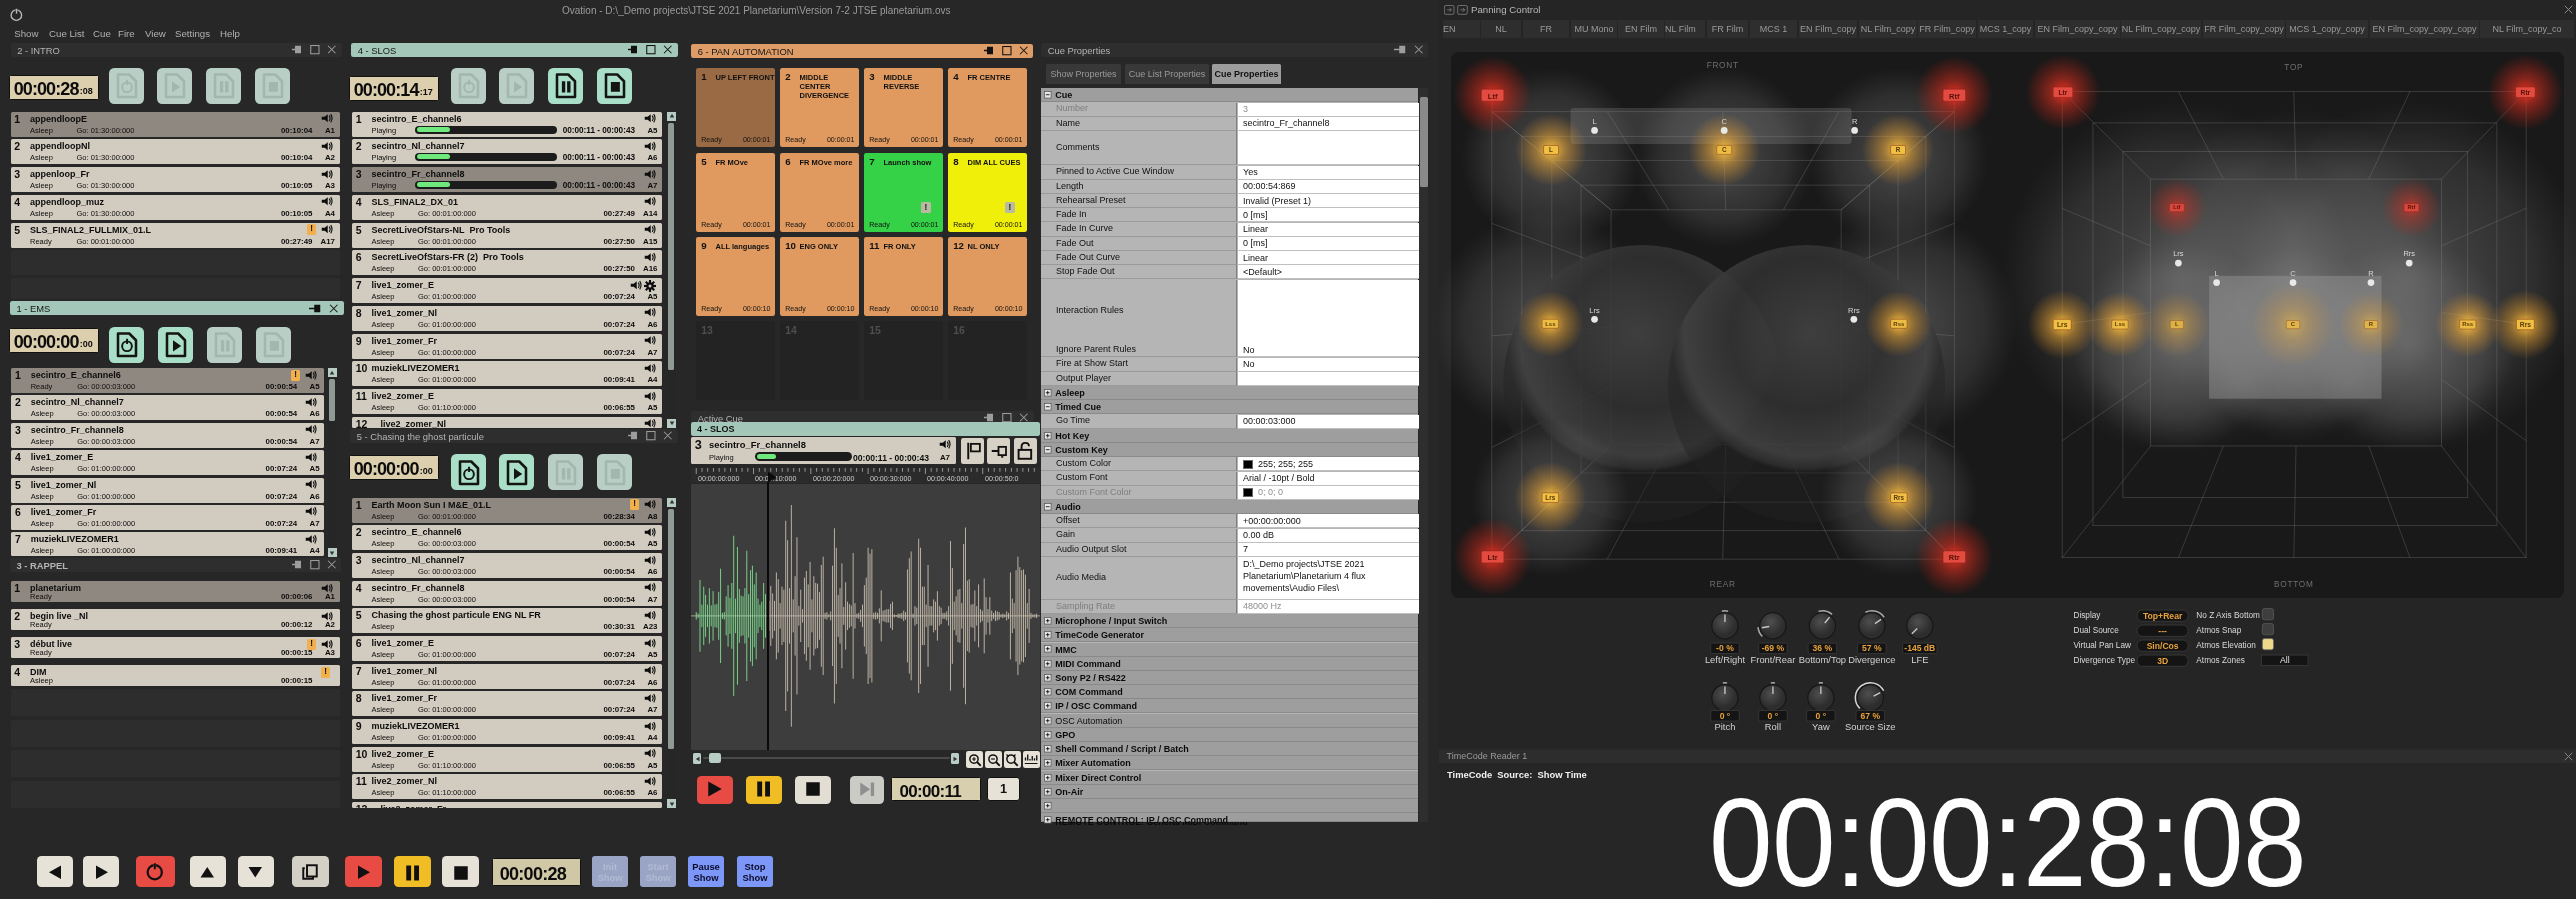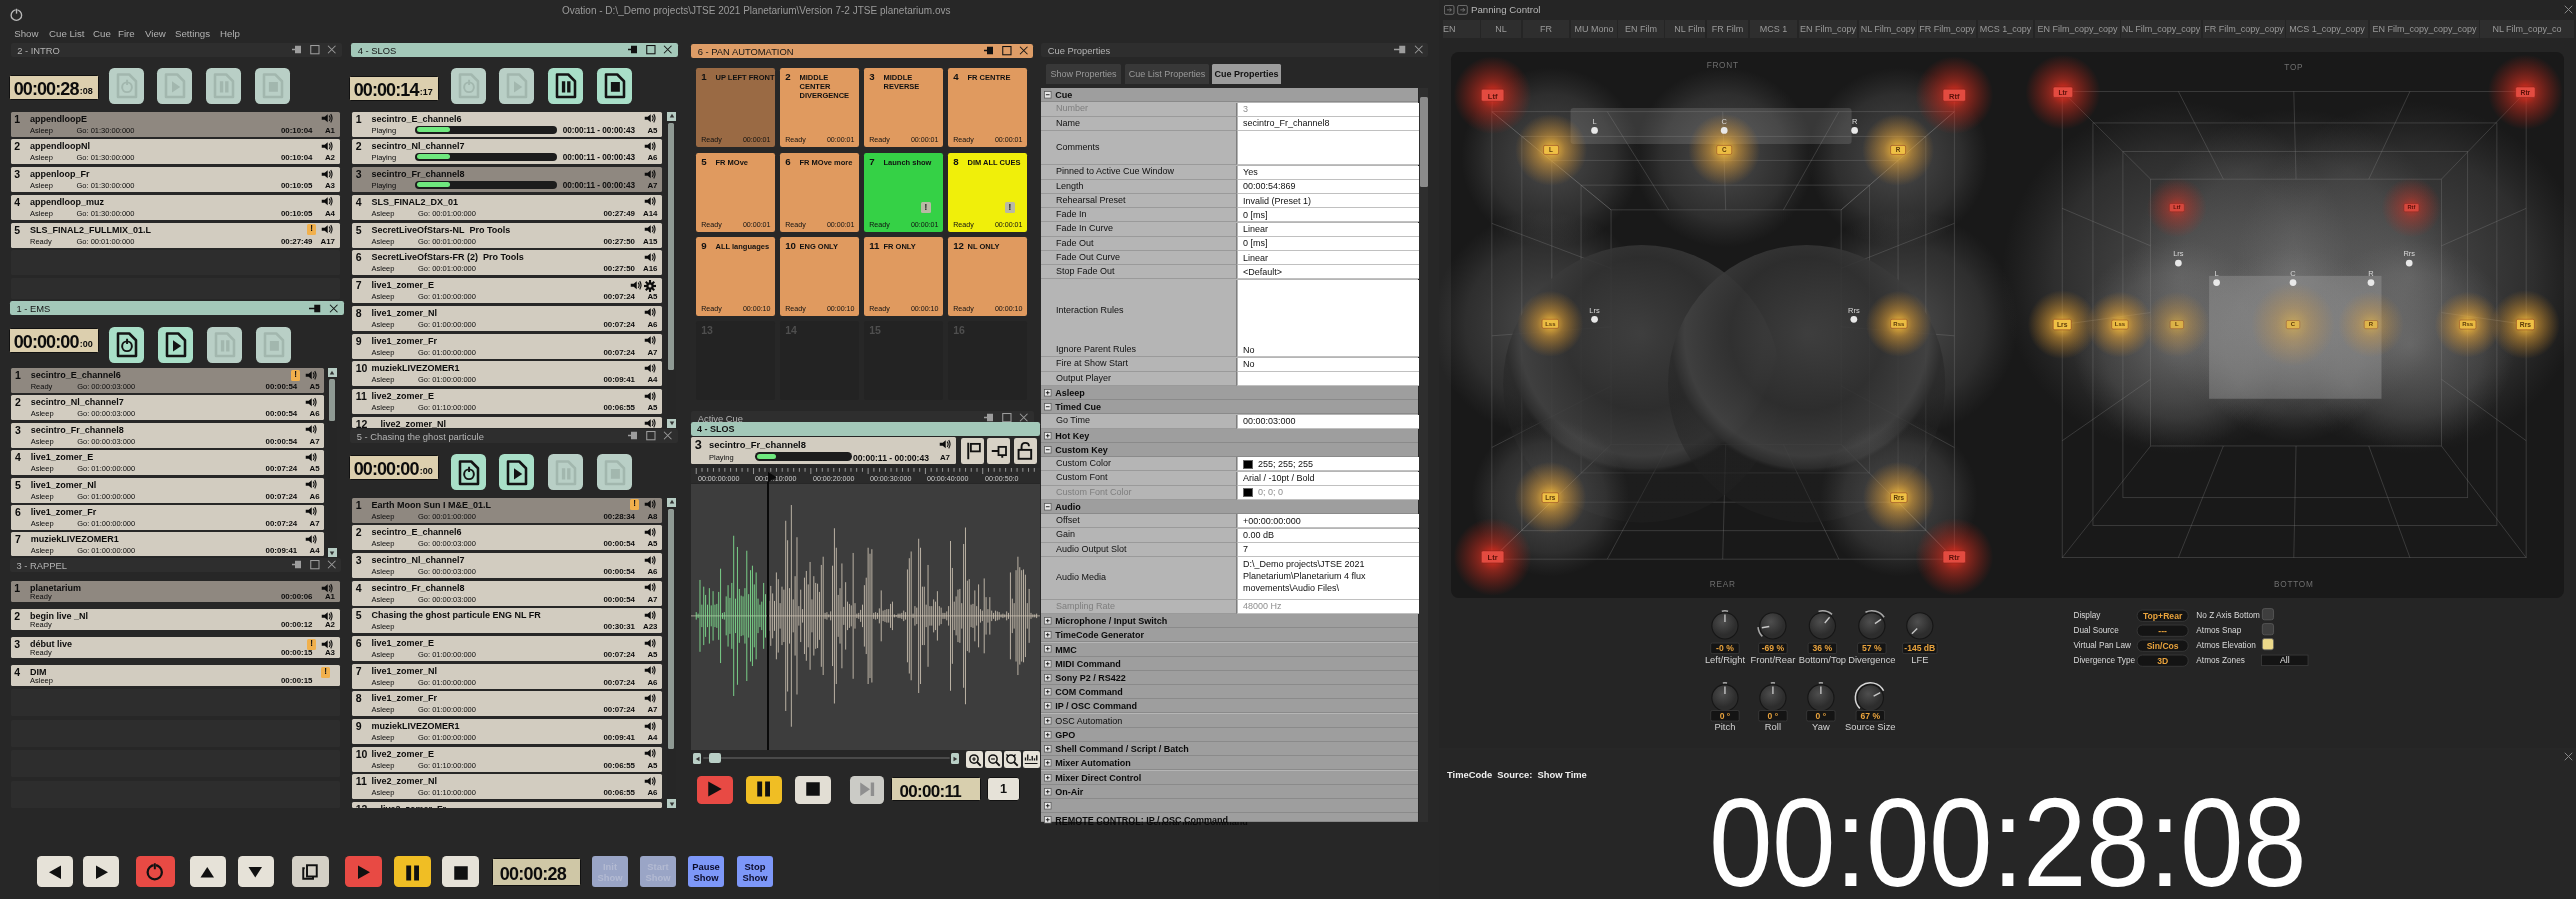--- a/index.html
+++ b/index.html
@@ -271,21 +271,21 @@
       <div class="th" style="top:10.5px;height:42px"></div>
       <div class="ar" style="bottom:0"></div>
     </div>
     <svg class="abs" style="left:329px;top:370px" width="6" height="6" viewBox="0 0 8 8">
       <path d="M1 6 L4 1 L7 6 Z" fill="#333"></path>
     </svg>
     <svg class="abs" style="left:329px;top:550px" width="6" height="6" viewBox="0 0 8 8">
       <path d="M1 2 L4 7 L7 2 Z" fill="#333"></path>
     </svg>
     <div class="titlebar" style="left:9.7px;top:558px;width:331px;height:13.5px">
-      <span class="tt" style="font-weight:normal">3 - RAPPEL</span>
+      <span class="tt" style="font-weight:bold">3 - RAPPEL</span>
     </div>
     <svg class="abs" style="left:292px;top:560px" width="45" height="10.5" viewBox="0 0 60 14">
       <path d="M48 1 L58 11 M58 1 L48 11" stroke="#9d9d9d" stroke-width="1.4" fill="none"></path>
       <rect x="25" y="0.7" width="11" height="11" fill="none" stroke="#9d9d9d" stroke-width="1.4"></rect>
       <rect x="4" y="1" width="8" height="10" fill="#9d9d9d"></rect>
       <rect x="-3" y="5" width="8" height="2" fill="#9d9d9d"></rect>
     </svg>
     <div class="row sel" style="left:10.5px;top:581px;width:329px;height:21px">
       <span class="num">1</span>
       <span class="nm">planetarium</span>
@@ -1304,21 +1304,21 @@
     </svg>
     <div class="abs" style="left:1471px;top:3.7px;font-size:9.7px;color:#b8b8b8">Panning Control</div>
     <svg class="abs" style="left:2564px;top:5.2px" width="9" height="9" viewBox="0 0 12 12">
       <path d="M1 1 L11 11 M11 1 L1 11" stroke="#8a8a8a" stroke-width="1.3"></path>
     </svg>
     <div class="abs" style="left:1443px;top:19.5px;width:37px;height:18px;background:#2e2e2e;color:#9a9a9a;font-size:9px;text-align:left;line-height:18px;white-space:nowrap;overflow:hidden">EN</div>
     <div class="abs" style="left:1481px;top:19.5px;width:40px;height:18px;background:#2e2e2e;color:#9a9a9a;font-size:9px;text-align:center;line-height:18px;white-space:nowrap;overflow:hidden">NL</div>
     <div class="abs" style="left:1523px;top:19.5px;width:46px;height:18px;background:#2e2e2e;color:#9a9a9a;font-size:9px;text-align:center;line-height:18px;white-space:nowrap;overflow:hidden">FR</div>
     <div class="abs" style="left:1571px;top:19.5px;width:46px;height:18px;background:#2e2e2e;color:#9a9a9a;font-size:9px;text-align:center;line-height:18px;white-space:nowrap;overflow:hidden">MU Mono</div>
     <div class="abs" style="left:1618px;top:19.5px;width:46px;height:18px;background:#2e2e2e;color:#9a9a9a;font-size:9px;text-align:center;line-height:18px;white-space:nowrap;overflow:hidden">EN Film</div>
-    <div class="abs" style="left:1665px;top:19.5px;width:40px;height:18px;background:#2e2e2e;color:#9a9a9a;font-size:9px;text-align:right;line-height:18px;white-space:nowrap;overflow:hidden">NL Film</div>
+    <div class="abs" style="left:1665px;top:19.5px;width:40px;height:18px;background:#2e2e2e;color:#9a9a9a;font-size:9px;text-align:left;line-height:18px;white-space:nowrap;overflow:hidden">NL Film</div>
     <div class="abs" style="left:1707px;top:19.5px;width:41px;height:18px;background:#2e2e2e;color:#9a9a9a;font-size:9px;text-align:center;line-height:18px;white-space:nowrap;overflow:hidden">FR Film</div>
     <div class="abs" style="left:1750px;top:19.5px;width:47px;height:18px;background:#2e2e2e;color:#9a9a9a;font-size:9px;text-align:center;line-height:18px;white-space:nowrap;overflow:hidden">MCS 1</div>
     <div class="abs" style="left:1799px;top:19.5px;width:58px;height:18px;background:#2e2e2e;color:#9a9a9a;font-size:9px;text-align:center;line-height:18px;white-space:nowrap;overflow:hidden">EN Film_copy</div>
     <div class="abs" style="left:1859px;top:19.5px;width:58px;height:18px;background:#2e2e2e;color:#9a9a9a;font-size:9px;text-align:center;line-height:18px;white-space:nowrap;overflow:hidden">NL Film_copy</div>
     <div class="abs" style="left:1918px;top:19.5px;width:58px;height:18px;background:#2e2e2e;color:#9a9a9a;font-size:9px;text-align:center;line-height:18px;white-space:nowrap;overflow:hidden">FR Film_copy</div>
     <div class="abs" style="left:1978px;top:19.5px;width:55px;height:18px;background:#2e2e2e;color:#9a9a9a;font-size:9px;text-align:center;line-height:18px;white-space:nowrap;overflow:hidden">MCS 1_copy</div>
     <div class="abs" style="left:2035px;top:19.5px;width:85px;height:18px;background:#2e2e2e;color:#9a9a9a;font-size:9px;text-align:center;line-height:18px;white-space:nowrap;overflow:hidden">EN Film_copy_copy</div>
     <div class="abs" style="left:2121px;top:19.5px;width:80px;height:18px;background:#2e2e2e;color:#9a9a9a;font-size:9px;text-align:center;line-height:18px;white-space:nowrap;overflow:hidden">NL Film_copy_copy</div>
     <div class="abs" style="left:2203px;top:19.5px;width:82px;height:18px;background:#2e2e2e;color:#9a9a9a;font-size:9px;text-align:center;line-height:18px;white-space:nowrap;overflow:hidden">FR Film_copy_copy</div>
     <div class="abs" style="left:2286px;top:19.5px;width:82px;height:18px;background:#2e2e2e;color:#9a9a9a;font-size:9px;text-align:center;line-height:18px;white-space:nowrap;overflow:hidden">MCS 1_copy_copy</div>
@@ -1586,18 +1586,21 @@
       <rect x="1098" y="752" width="15" height="15" rx="3" fill="#3e3e3e" stroke="#5e5e5e"></rect>
       <text x="1010" y="784" fill="#dadada" font-size="11">Atmos Snap</text>
       <rect x="1098" y="772" width="15" height="15" rx="3" fill="#3e3e3e" stroke="#5e5e5e"></rect>
       <text x="1010" y="804" fill="#dadada" font-size="11">Atmos Elevation</text>
       <rect x="1098" y="792" width="15" height="15" rx="3" fill="#ecd98a" stroke="#5e5e5e"></rect>
       <text x="1010" y="824" fill="#dadada" font-size="11">Atmos Zones</text>
       <rect x="1097" y="814" width="62" height="14" fill="#141414" stroke="#3e3e3e"></rect>
       <text x="1128" y="825" fill="#e0e0e0" font-size="11.5" text-anchor="middle">All</text>
     </svg>
     <div class="abs" style="left:1439px;top:750px;width:1137px;height:150px;background:#262626"></div>
+    <div class="abs" style="left:1439px;top:750px;width:1137px;height:12.7px;background:#2d2d2d;color:#9a9a9a;font-size:9px">
+      <span style="position:absolute;left:7.5px;top:0.7px">TimeCode Reader 1</span>
+    </div>
     <svg class="abs" style="left:2564px;top:752px" width="9" height="9" viewBox="0 0 12 12">
       <path d="M1 1 L11 11 M11 1 L1 11" stroke="#8a8a8a" stroke-width="1.3"></path>
     </svg>
     <div class="abs" style="left:1447px;top:769px;font-size:9.4px;font-weight:bold;color:#f0f0f0">TimeCode&nbsp; Source:&nbsp; Show Time</div>
     <div class="abs" style="left:1439px;top:769px;width:1137px;text-align:center;color:#fff;font-size:127px;font-weight:normal;letter-spacing:-0.7px;transform:scaleX(0.9);white-space:nowrap">00:00:28:08</div>
   </div>
 
 </body></html>

